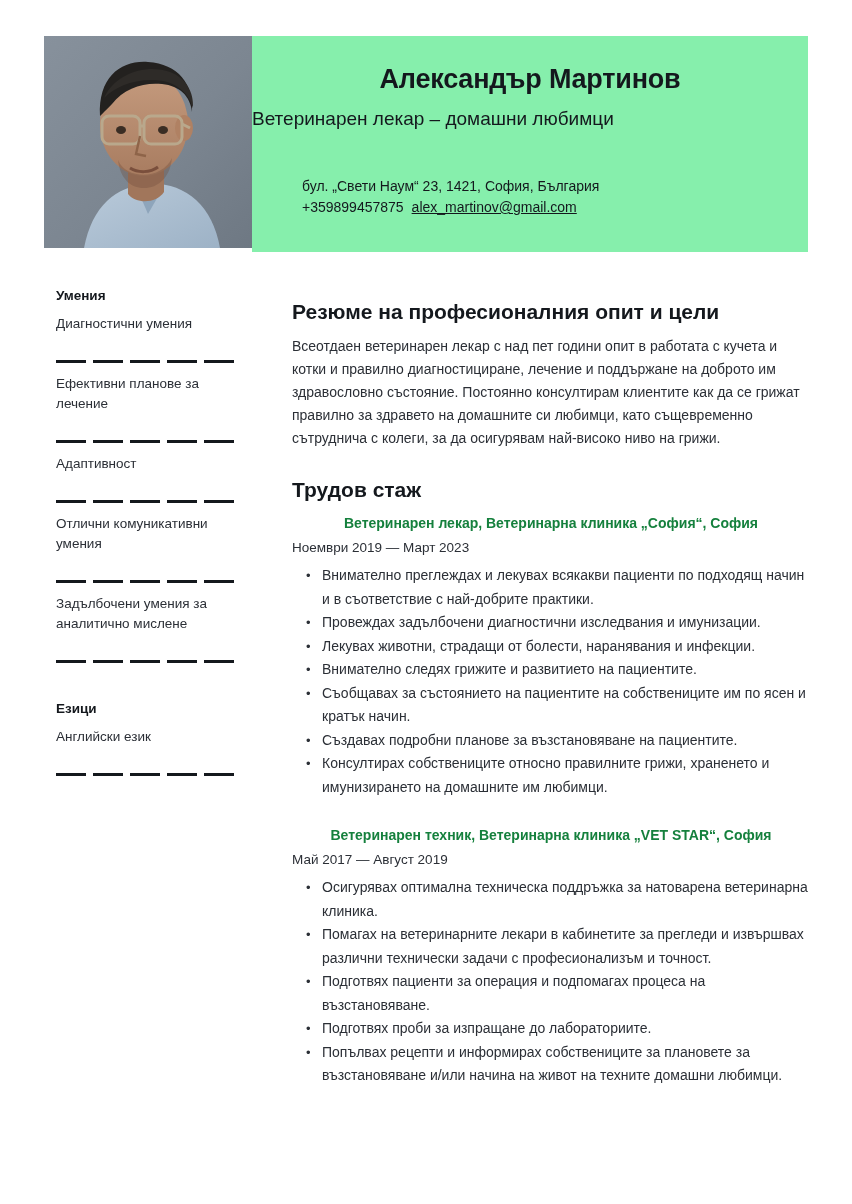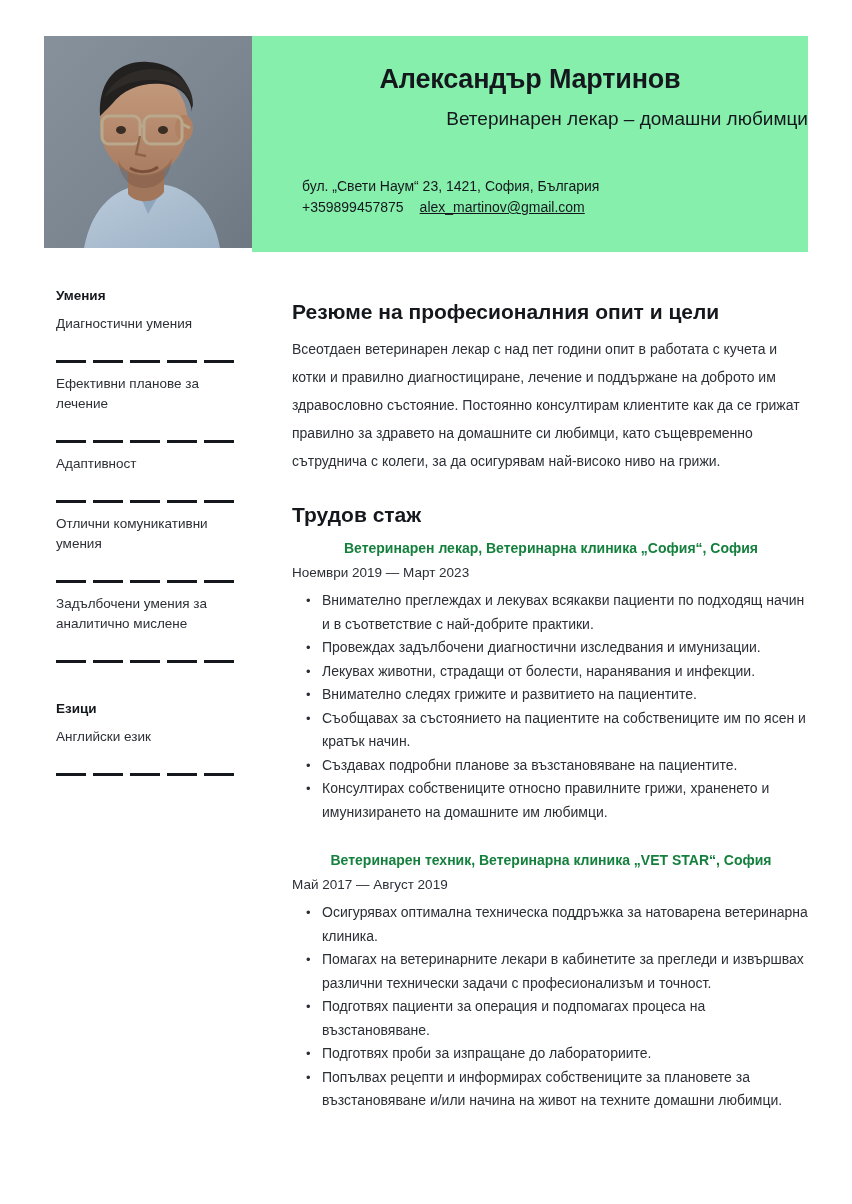--- a/index.html
+++ b/index.html
@@ -60,36 +60,36 @@
     font-size: 27px;
     font-weight: bold;
     color: #14181d;
     letter-spacing: -0.2px;
   }
   .job-title {
     position: absolute;
     left: 0;
     top: 72px;
     width: 556px;
-    text-align: right;
+    text-align: left;
     font-size: 19px;
     font-weight: normal;
     color: #14181d;
   }
   .contact {
     position: absolute;
     left: 50px;
     top: 140px;
     font-size: 14px;
     line-height: 21px;
     color: #14181d;
   }
   .contact .line2 {
     display: flex;
-    gap: 16px;
+    gap: 8px;
   }
   .contact a,
   .contact .email {
     color: #14181d;
     text-decoration: underline;
   }
 
   
   .sidebar {
     position: absolute;
@@ -127,21 +127,21 @@
     width: 518px;
   }
   .sec-title {
     font-size: 21px;
     font-weight: bold;
     color: #14181d;
     margin: 0 0 11px 0;
   }
   .summary {
     font-size: 14px;
-    line-height: 28px;
+    line-height: 23px;
     color: #2b2f36;
     margin: 0;
   }
   .sec-exp { margin-top: 28px; }
 
   .job { margin-bottom: 4px; }
   .job-head {
     font-size: 14px;
     font-weight: bold;
     color: #15803d;

